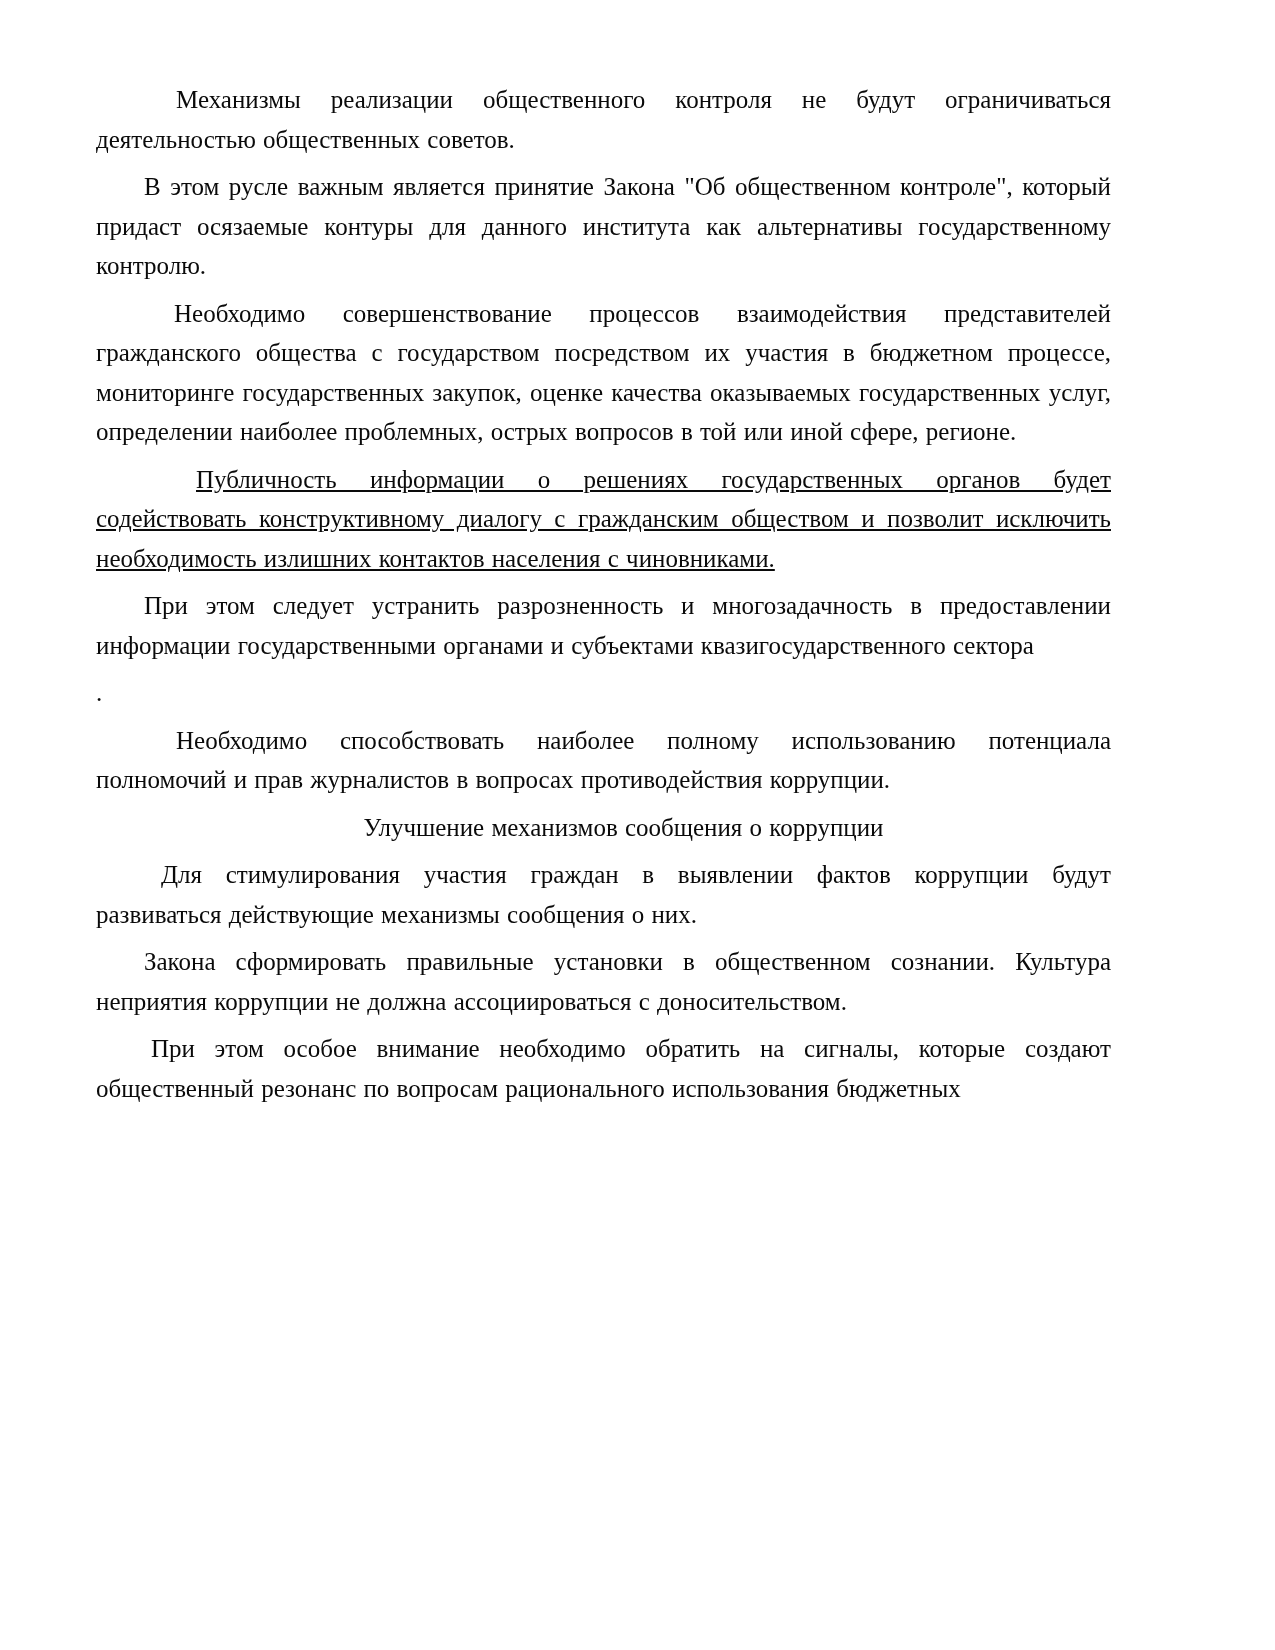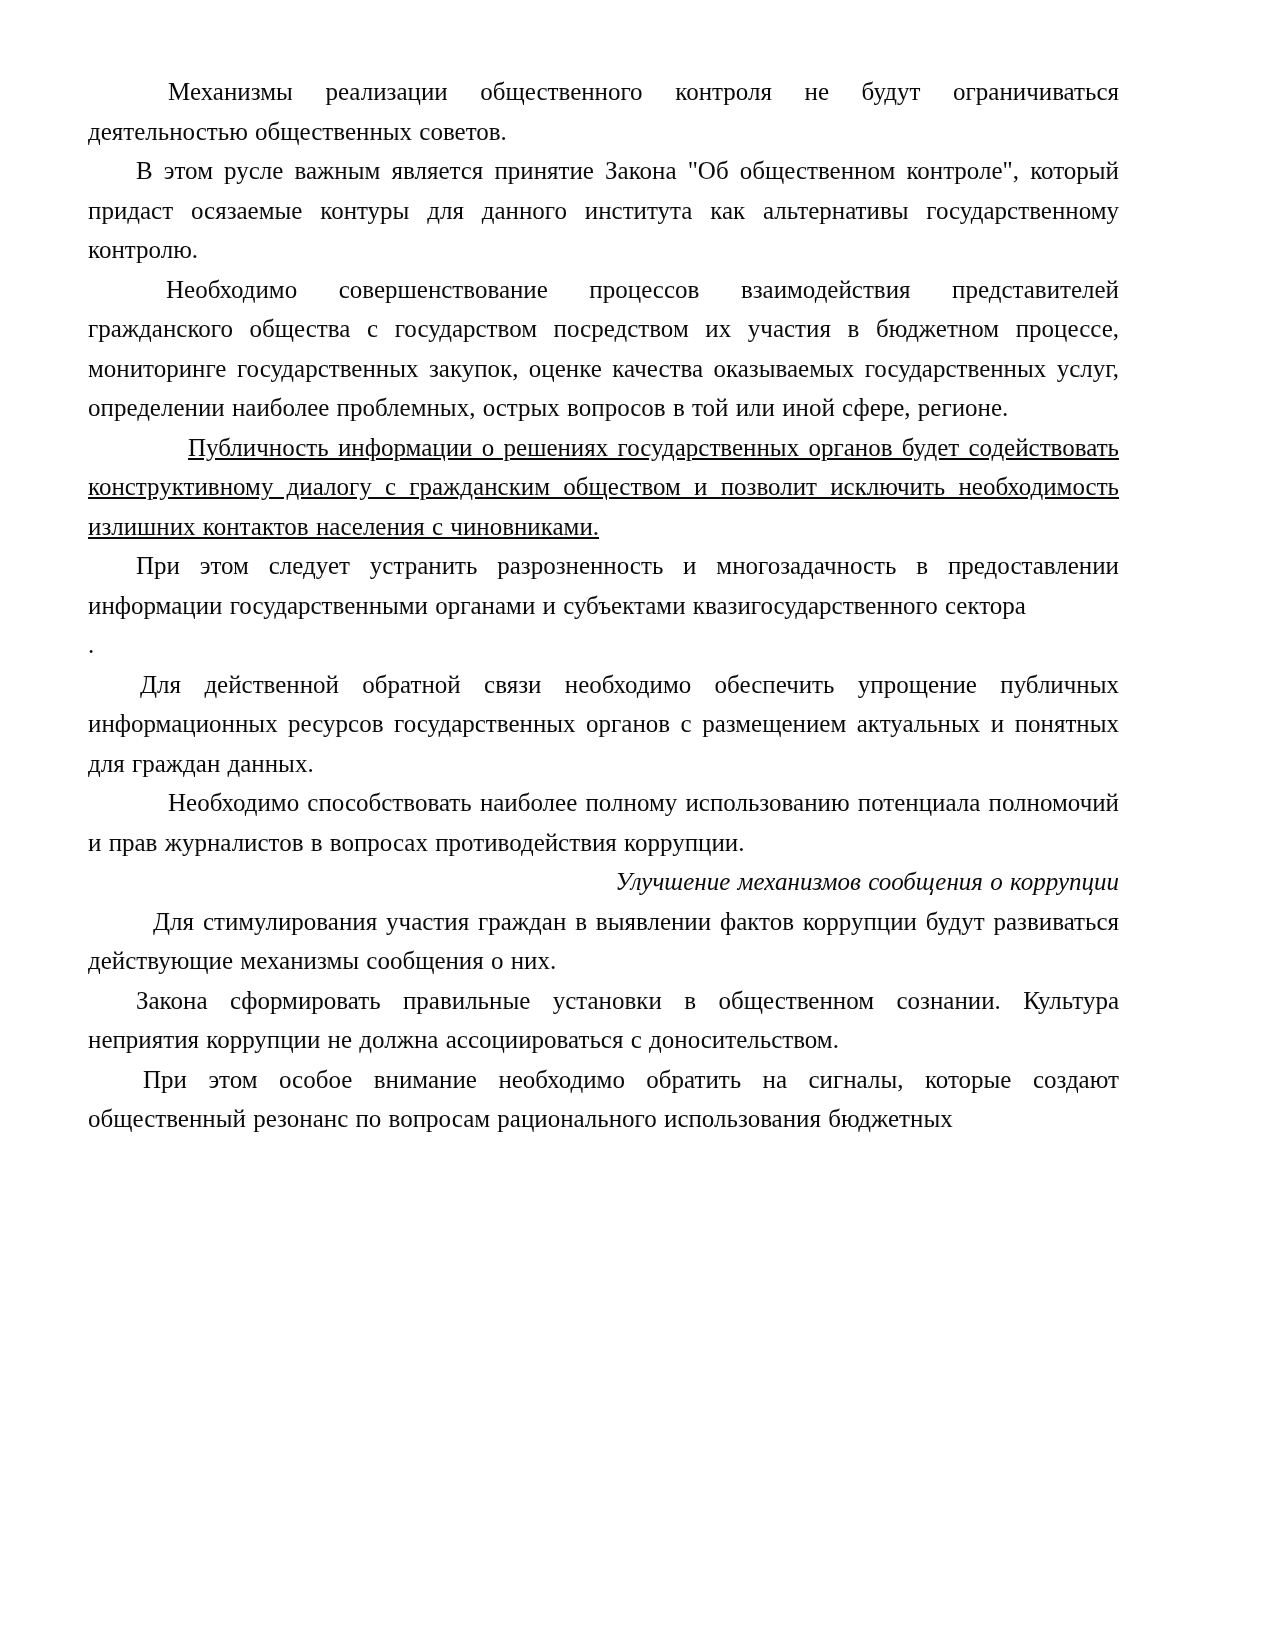--- a/index.html
+++ b/index.html
@@ -14,53 +14,51 @@
     background: #ffffff;
     box-sizing: border-box;
     padding: 72px 156px 0 88px;
     overflow: hidden;
     color: #0a0a0a;
     font-family: "Liberation Serif", "DejaVu Serif", serif;
     font-size: 25px;
     line-height: 39.5px;
   }
   .para {
-    margin: 0;
+    margin: 8px;
     text-align: justify;
     text-justify: inter-word;
     word-spacing: 1px;
   }
   .ind-80  { text-indent: 80px; }
   .ind-48  { text-indent: 48px; }
   .ind-78  { text-indent: 78px; }
   .ind-38  { text-indent: 38px; }
   .ind-100 { text-indent: 100px; text-decoration: underline; }
   .ind-52  { text-indent: 52px; }
   .ind-55  { text-indent: 55px; }
   .ind-40  { text-indent: 40px; }
   .ind-65  { text-indent: 65px; }
   .ind-72  { text-indent: 72px; }
   .ind-0   { text-indent: 0; }
   .heading-italic {
-    font-style: italic;
-    text-align: right;
+    text-align: center;
   }
   .lone-dot {
     text-align: left;
   }
 </style>
 </head>
 <body>
 
 <div class="page">
   <p class="para ind-80">Механизмы реализации общественного контроля не будут ограничиваться деятельностью общественных советов.</p>
   <p class="para ind-48">В этом русле важным является принятие Закона "Об общественном контроле", который придаст осязаемые контуры для данного института как альтернативы государственному контролю.</p>
   <p class="para ind-78">Необходимо совершенствование процессов взаимодействия представителей гражданского общества с государством посредством их участия в бюджетном процессе, мониторинге государственных закупок, оценке качества оказываемых государственных услуг, определении наиболее проблемных, острых вопросов в той или иной сфере, регионе.</p>
   <p class="para ind-100">Публичность информации о решениях государственных органов будет содействовать конструктивному диалогу с гражданским обществом и позволит исключить необходимость излишних контактов населения с чиновниками.</p>
   <p class="para ind-48">При этом следует устранить разрозненность и многозадачность в предоставлении информации государственными органами и субъектами квазигосударственного сектора</p>
   <p class="para ind-0 lone-dot">.</p>
-  <p class="para ind-52">Для действенной обратной связи необходимо обеспечить упрощение публичных информационных ресурсов государственных органов с размещением актуальных и понятных для граждан данных.</p>
   <p class="para ind-80">Необходимо способствовать наиболее полному использованию потенциала полномочий и прав журналистов в вопросах противодействия коррупции.</p>
   <p class="para ind-40 heading-italic">Улучшение механизмов сообщения о коррупции</p>
   <p class="para ind-65">Для стимулирования участия граждан в выявлении фактов коррупции будут развиваться действующие механизмы сообщения о них.</p>
   <p class="para ind-48">Закона сформировать правильные установки в общественном сознании. Культура неприятия коррупции не должна ассоциироваться с доносительством.</p>
   <p class="para ind-55">При этом особое внимание необходимо обратить на сигналы, которые создают общественный резонанс по вопросам рационального использования бюджетных</p>
 </div>
 
 </body></html>

